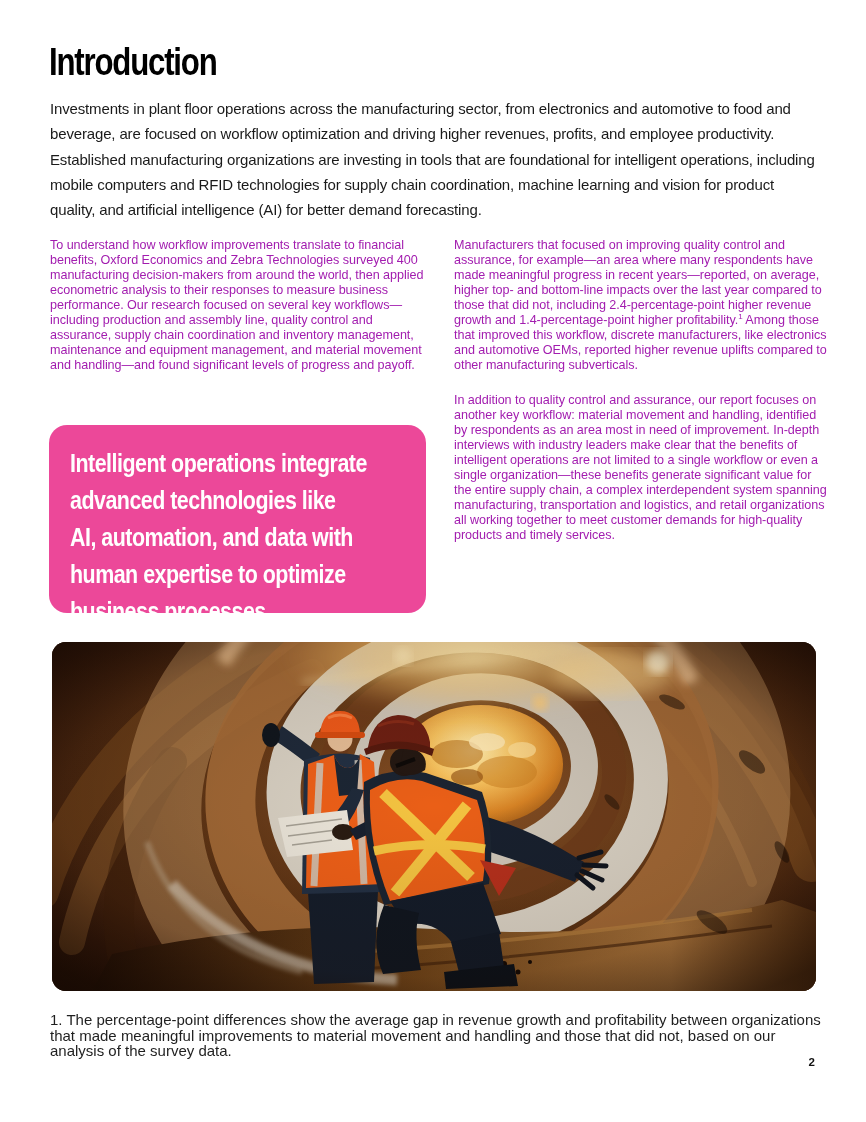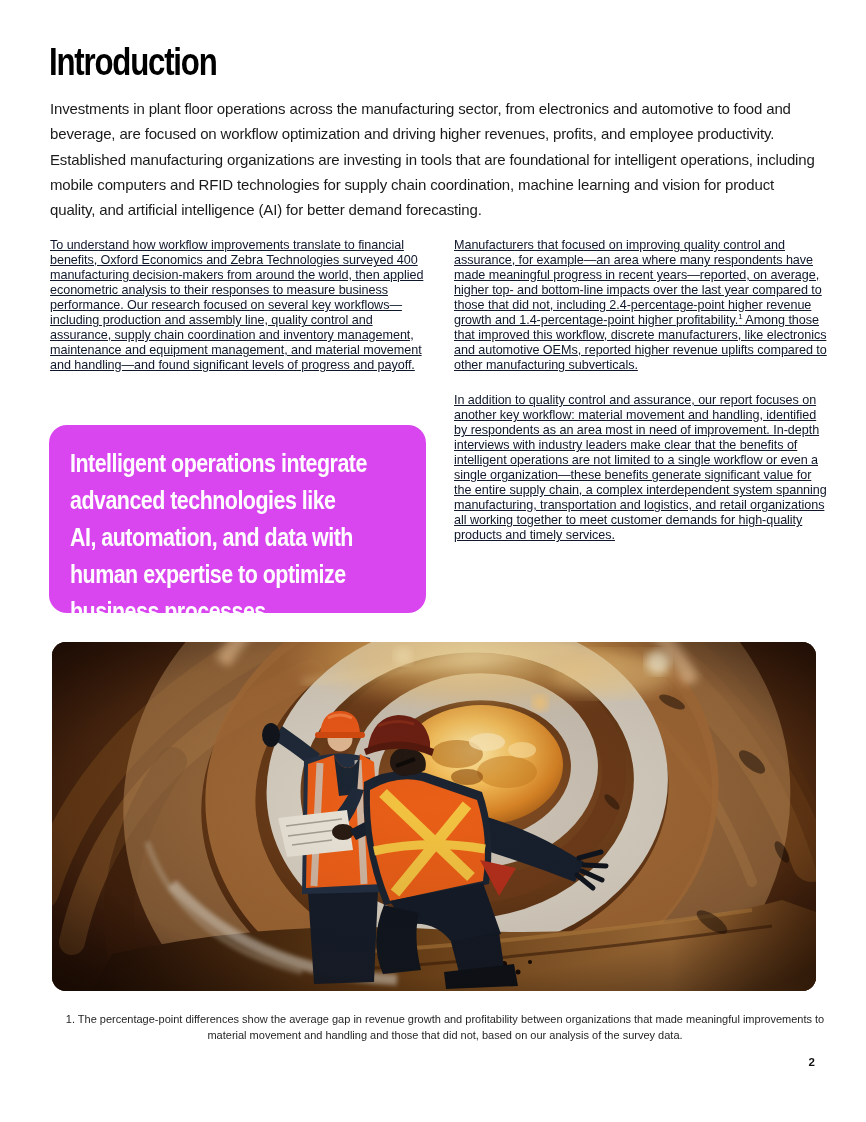--- a/index.html
+++ b/index.html
@@ -35,32 +35,31 @@
     letter-spacing: -0.15px;
     color: #1a1a1a;
   }
   .col { position: absolute; top: 238px; }
   .col-left  { left: 50px;  width: 374px; }
   .col-right { left: 454px; width: 376px; }
   .body-text {
     font-size: 12.6px;
     line-height: 15px;
     letter-spacing: -0.05px;
-    color: #0f172a;
+    color: #a21caf;
     margin-bottom: 20px;
-    text-decoration: underline;
   }
   .fn-ref { font-size: 8px; line-height: 0; vertical-align: super; }
   .callout {
     position: absolute;
     left: 49px;
     top: 425px;
     width: 377px;
     height: 188px;
-    background: #d946ef;
+    background: #ec4899;
     border-radius: 18px;
     padding: 20px 21px;
   }
   .callout-line {
     color: #ffffff;
     font-weight: bold;
     font-size: 25.5px;
     line-height: 37px;
     letter-spacing: -0.6px;
     transform: scaleX(0.84);
@@ -73,27 +72,26 @@
     top: 642px;
     width: 764px;
     height: 349px;
     border-radius: 14px;
     overflow: hidden;
     background: #2a140a;
   }
   .photo svg { display: block; width: 100%; height: 100%; }
   .footnote {
     position: absolute;
-    left: 58px;
+    left: 50px;
     top: 1012px;
     width: 774px;
-    font-size: 11px;
+    font-size: 15px;
     line-height: 15.5px;
     color: #1f1f1f;
-    text-align: center;
   }
   .pagenum {
     position: absolute;
     right: 51px;
     top: 1056px;
     font-size: 11.5px;
     font-weight: bold;
     color: #111111;
   }
 </style>

